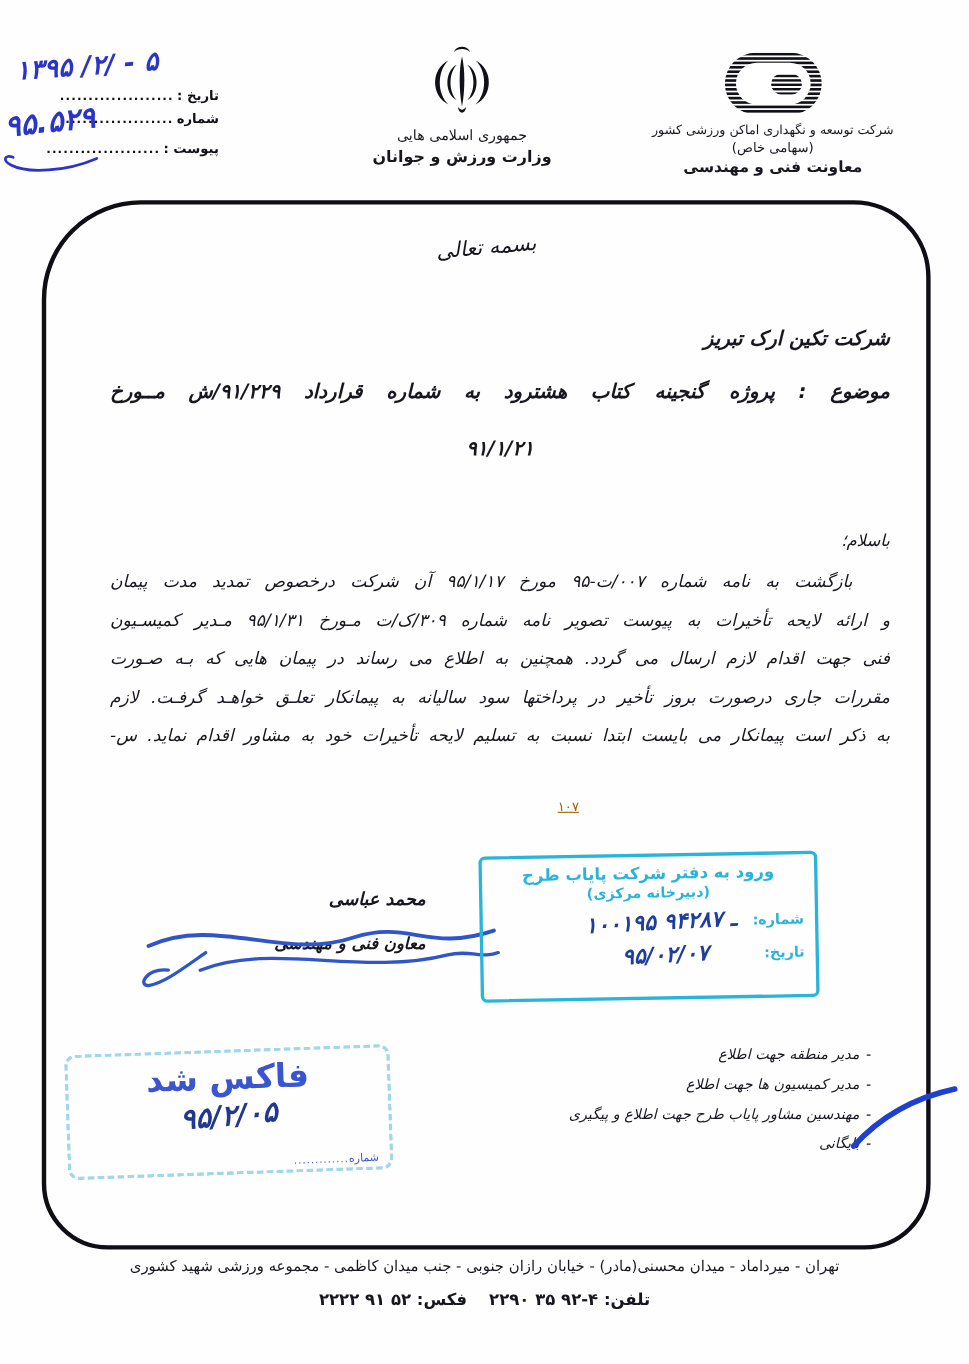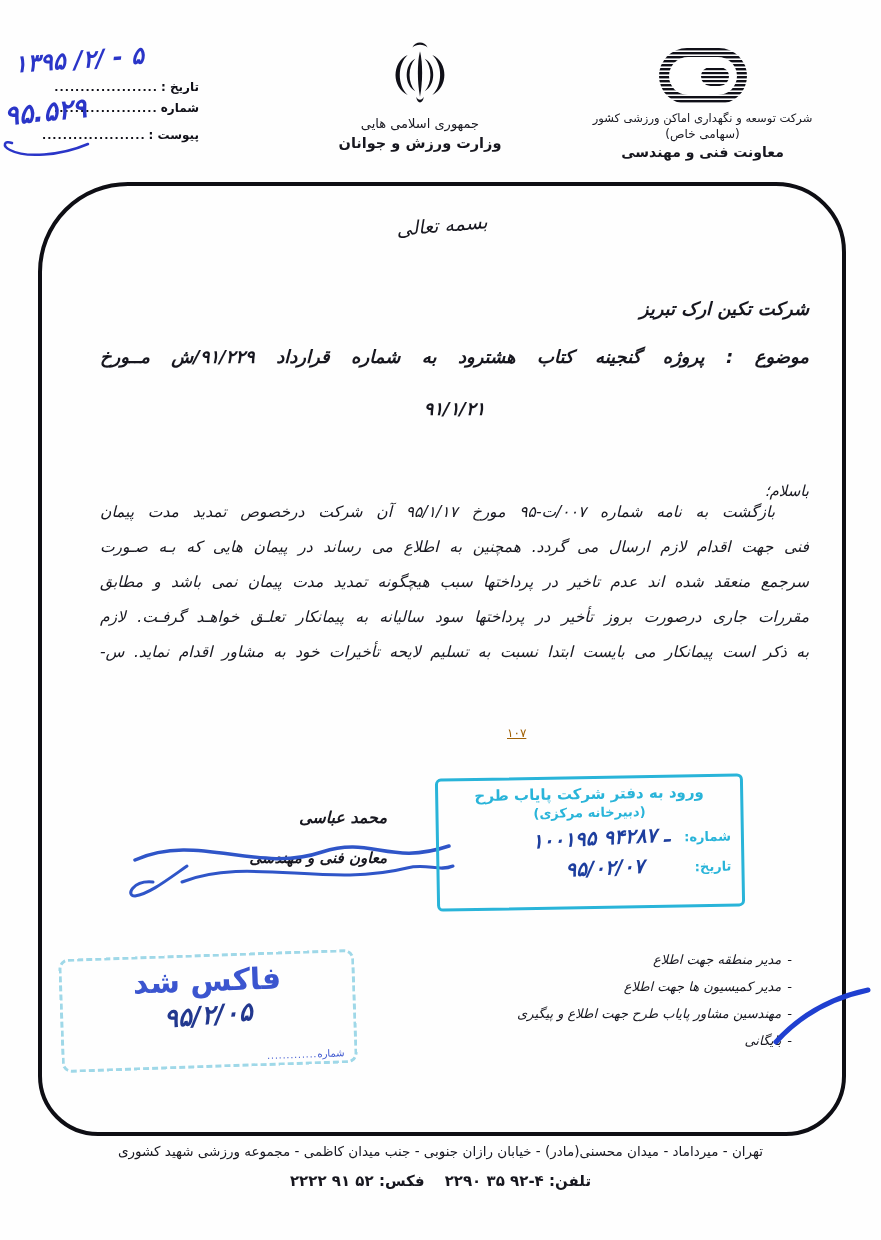--- a/index.html
+++ b/index.html
@@ -32,21 +32,21 @@
   #frame{position:absolute;left:38px;top:182px;width:808px;height:954px;
     border:4px solid #0e0e14;border-radius:90px 70px 60px 60px;box-sizing:border-box;}
   #besmeleh{position:absolute;top:28px;left:0;right:0;text-align:center;
     font-size:19px;font-style:italic;transform:rotate(-5deg);}
   #recipient{position:absolute;top:112px;right:33px;font-size:18px;font-weight:bold;font-style:italic;}
   #subject-l1{position:absolute;top:160px;right:33px;left:58px;font-size:18px;font-weight:bold;
     font-style:italic;text-align:justify;text-align-last:justify;}
   #subject-l2{position:absolute;top:212px;right:33px;left:58px;text-align:center;
     font-size:18px;font-weight:bold;font-style:italic;}
   #salutation{position:absolute;top:296px;right:33px;font-size:15px;font-style:italic;}
-  #body-text{position:absolute;top:309px;right:33px;left:58px;}
+  #body-text{position:absolute;top:326px;right:33px;left:58px;}
   .body-line{font-size:15.5px;font-style:italic;line-height:35px;height:35px;
     text-align:justify;text-align-last:justify;white-space:nowrap;}
   .body-line.first{padding-right:34px;}
   #side-note{position:absolute;top:540px;left:465px;font-size:12px;color:#a16207;text-decoration:underline;}
   
   #signature-block{position:absolute;top:622px;left:120px;width:225px;text-align:right;}
   #signature-name{font-size:16px;font-weight:bold;font-style:italic;}
   #signature-title{font-size:15px;font-weight:bold;font-style:italic;margin-top:22px;}
   #signature-scrawl{position:absolute;top:636px;left:85px;pointer-events:none;}
   
@@ -166,22 +166,22 @@
 
     <div id="recipient">شرکت تکین ارک تبریز</div>
 
     <div id="subject-l1">موضوع : پروژه گنجینه کتاب هشترود به شماره قرارداد ۹۱/۲۲۹/ش مــورخ</div>
     <div id="subject-l2">۹۱/۱/۲۱</div>
 
     <div id="salutation">باسلام؛</div>
 
     <div id="body-text">
       <div class="body-line first">بازگشت به نامه شماره ۰۰۷/ت-۹۵ مورخ ۹۵/۱/۱۷ آن شرکت درخصوص تمدید مدت پیمان</div>
+      <div class="body-line">و ارائه لایحه تأخیرات به پیوست تصویر نامه شماره ۳۰۹/ک/ت مـورخ ۹۵/۱/۳۱ مـدیر کمیسـیون</div>
       <div class="body-line">فنی جهت اقدام لازم ارسال می گردد. همچنین به اطلاع می رساند در پیمان هایی که بـه صـورت</div>
-      <div class="body-line">سرجمع منعقد شده اند عدم تاخیر در پرداختها سبب هیچگونه تمدید مدت پیمان نمی باشد و مطابق</div>
       <div class="body-line">مقررات جاری درصورت بروز تأخیر در پرداختها سود سالیانه به پیمانکار تعلـق خواهـد گرفـت. لازم</div>
       <div class="body-line">به ذکر است پیمانکار می بایست ابتدا نسبت به تسلیم لایحه تأخیرات خود به مشاور اقدام نماید. س-</div>
     </div>
 
     <div id="side-note">۱۰۷</div>
 
     <div id="signature-block">
       <div id="signature-name">محمد عباسی</div>
       <div id="signature-title">معاون فنی و مهندسی</div>
     </div>

